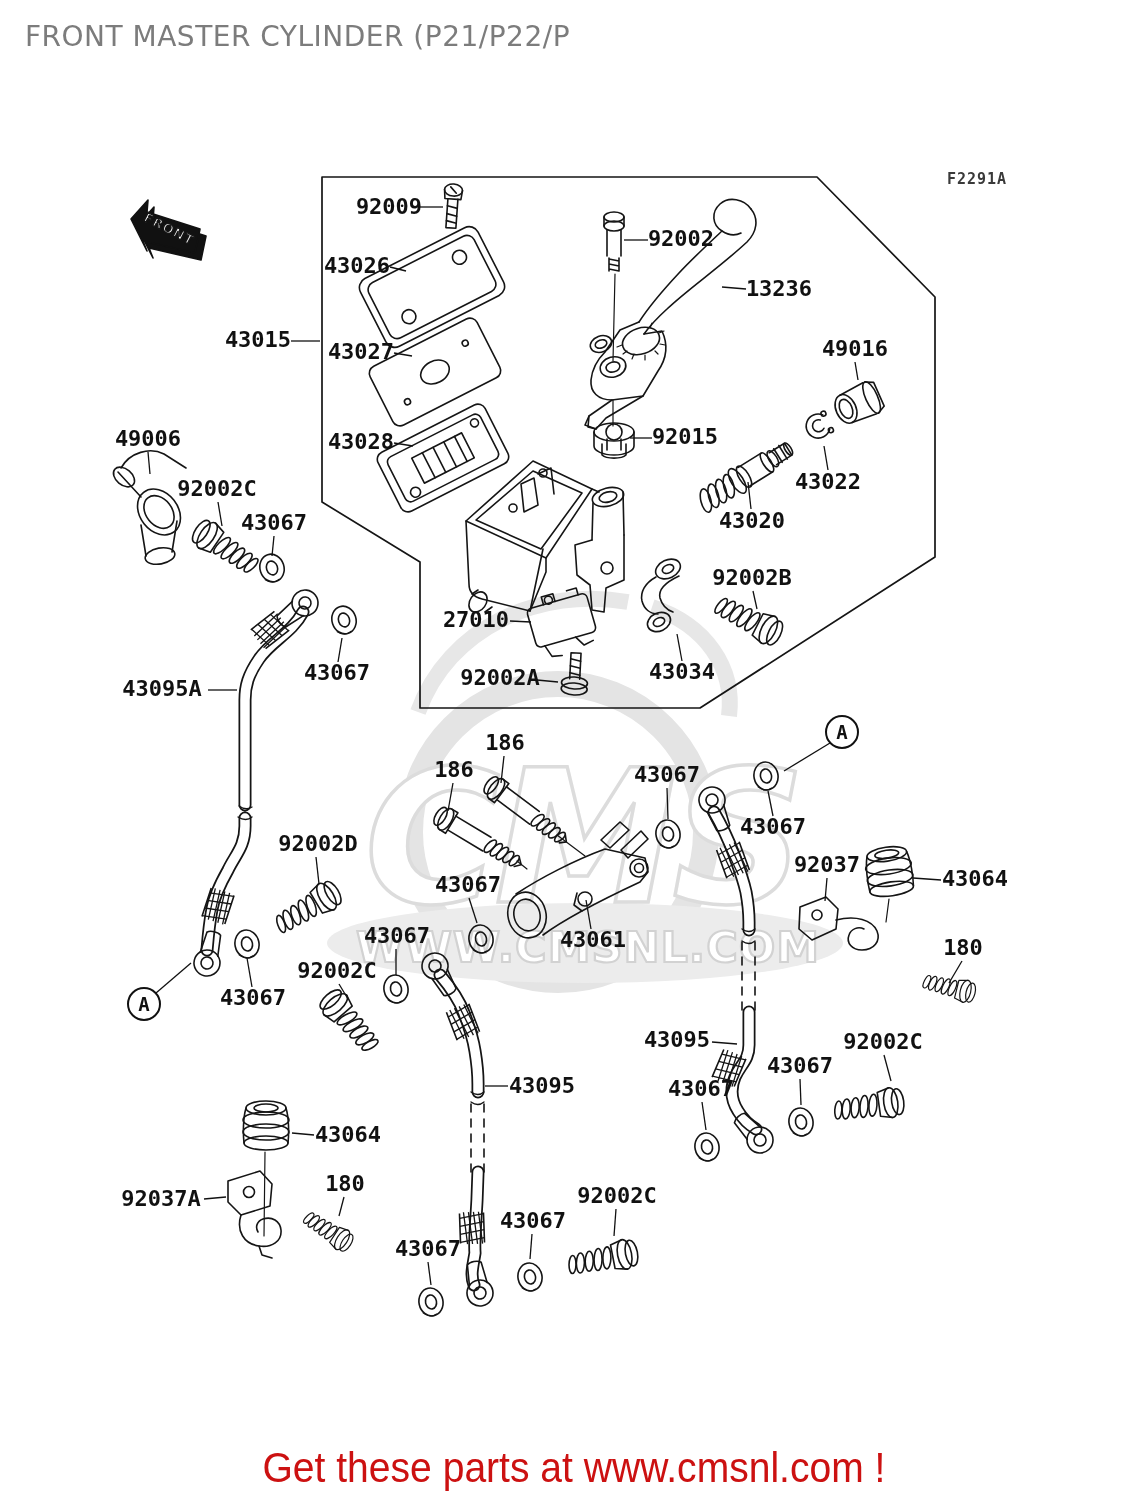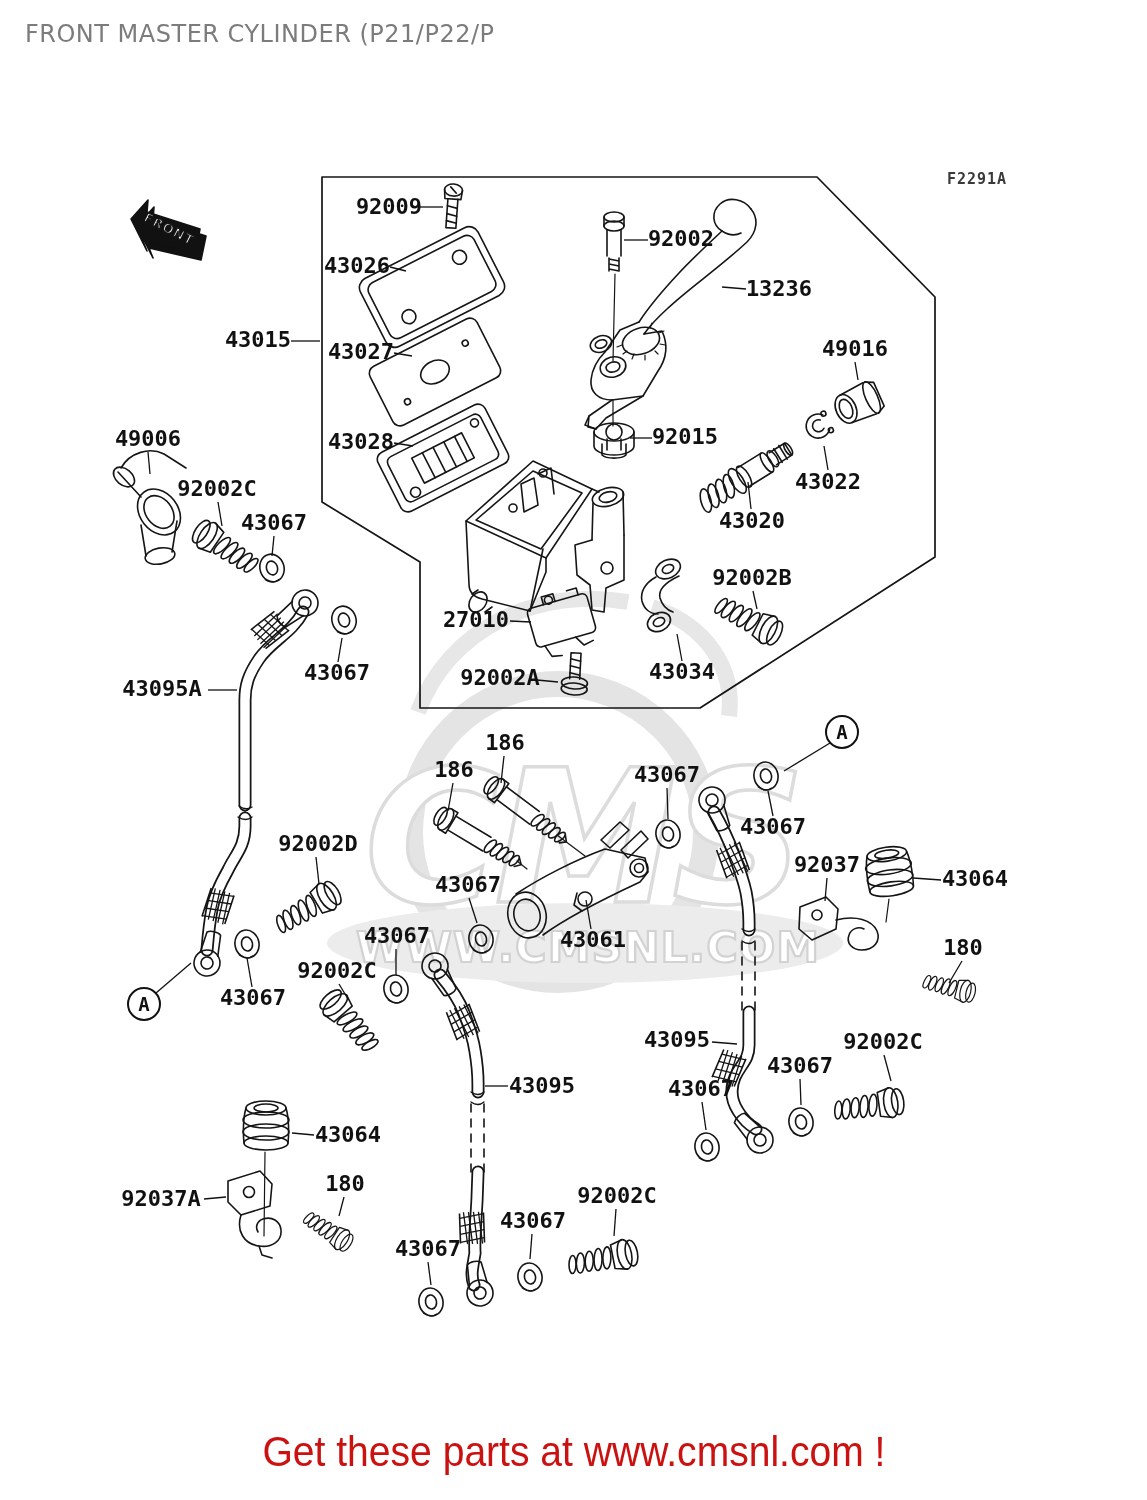--- a/index.html
+++ b/index.html
@@ -1,20 +1,20 @@
 <!DOCTYPE html>
 <html><head>
 <meta charset="utf-8">
 <style>
   html,body{margin:0;padding:0;background:#ffffff;}
   .page{position:relative;width:1147px;height:1500px;background:#ffffff;overflow:hidden;
         font-family:"DejaVu Sans",sans-serif;}
-  .page-title{position:absolute;left:25px;top:20px;font-size:24px;color:#7c7c7c;
+  .page-title{position:absolute;left:25px;top:20px;font-size:28px;color:#7c7c7c;
         letter-spacing:0.5px;white-space:nowrap;}
-  .banner{position:absolute;left:0;right:0;bottom:24px;text-align:center;}
+  .banner{position:absolute;left:0;right:0;bottom:8px;text-align:center;}
   .banner span{display:inline-block;transform:scaleX(0.93);font-family:"Liberation Sans",sans-serif;
         font-size:42px;color:#cc1111;white-space:nowrap;}
   svg.fig{position:absolute;left:0;top:0;}
   .lbl{font-family:"DejaVu Sans Mono",monospace;font-weight:bold;font-size:22px;fill:#111;}
   .figcode{font-family:"DejaVu Sans Mono",monospace;font-weight:bold;font-size:15px;fill:#3a3a3a;letter-spacing:1px;}
   .leader{stroke:#111;stroke-width:1.3;fill:none;}
   .art{fill:none;stroke:#151515;stroke-width:1.6;stroke-linecap:round;stroke-linejoin:round;}
   .refc{fill:none;stroke:#111;stroke-width:2;}
   .reft{font-family:"DejaVu Sans Mono",monospace;font-weight:bold;font-size:19px;fill:#111;}
   .wm-cms{font-family:"DejaVu Sans",sans-serif;font-weight:bold;font-style:italic;font-size:185px;

